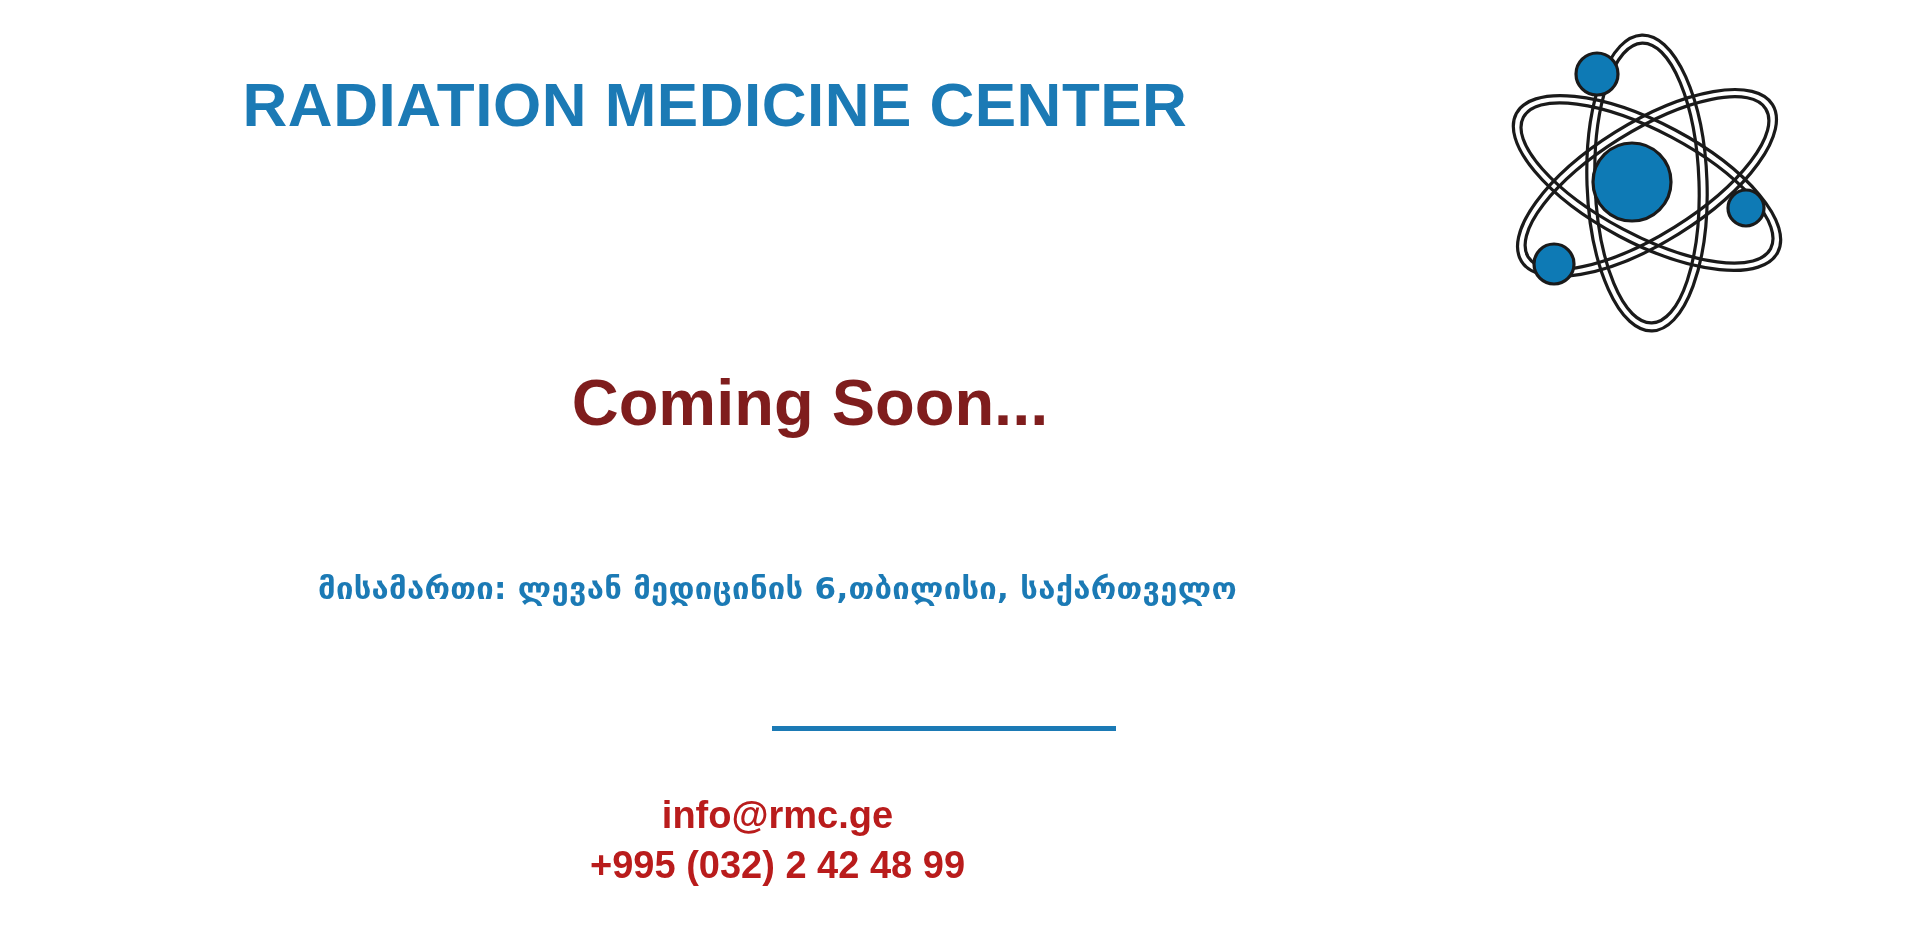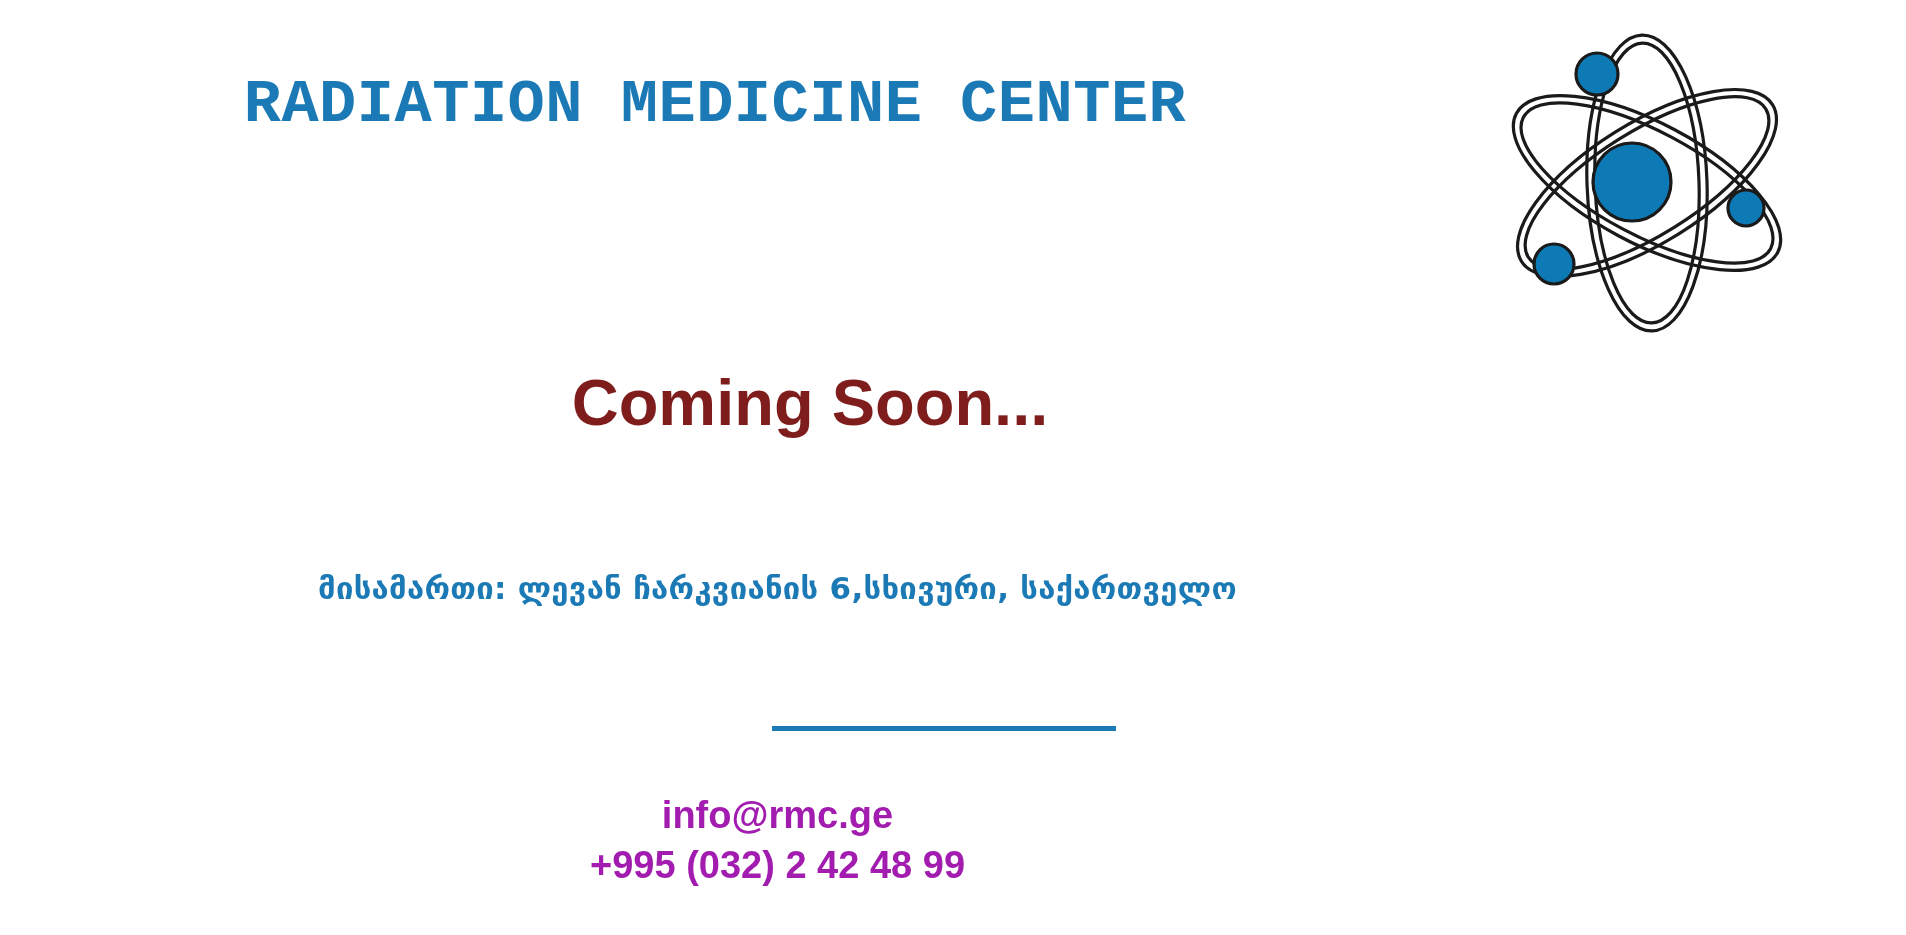--- a/index.html
+++ b/index.html
@@ -44,21 +44,21 @@
     color: #1B7AB5;
     font-family: "DejaVu Sans", sans-serif;
     font-weight: bold;
     font-size: 63px;
     line-height: 74px;
     letter-spacing: 1px;
     white-space: nowrap;
   }
   .title-en {
     color: #1B7AB5;
-    font-family: Liberation Mono, monospace;
+    font-family: Liberation Sans, sans-serif;
     font-weight: bold;
     font-size: 62px;
     line-height: 66px;
     letter-spacing: 0.5px;
     white-space: nowrap;
   }
 
   
   .coming-soon {
     position: absolute;
@@ -113,21 +113,21 @@
 
   
   .contact-block {
     position: absolute;
     left: 0;
     top: 790px;
     width: 1555px;
     text-align: center;
   }
   .contact-line {
-    color: #a21caf;
+    color: #b91c1c;
     font-family: "Liberation Sans", sans-serif;
     font-weight: bold;
     font-size: 38px;
     line-height: 50px;
     white-space: nowrap;
   }
 </style>
 </head>
 <body>
 
@@ -159,21 +159,21 @@
     </svg>
   </div>
 
   <div class="head-block">
     <div class="title-en">RADIATION MEDICINE CENTER</div>
   </div>
 
   <div class="coming-soon">Coming Soon...</div>
 
   <div class="address-block">
-    <div class="address-ka">მისამართი: ლევან ჩარკვიანის 6,სხივური, საქართველო</div>
+    <div class="address-ka">მისამართი: ლევან მედიცინის 6,თბილისი, საქართველო</div>
   </div>
 
   <div class="divider"></div>
 
   <div class="contact-block">
     <div class="contact-line">info@rmc.ge</div>
     <div class="contact-line">+995 (032) 2 42 48 99</div>
   </div>
 
 </div>

